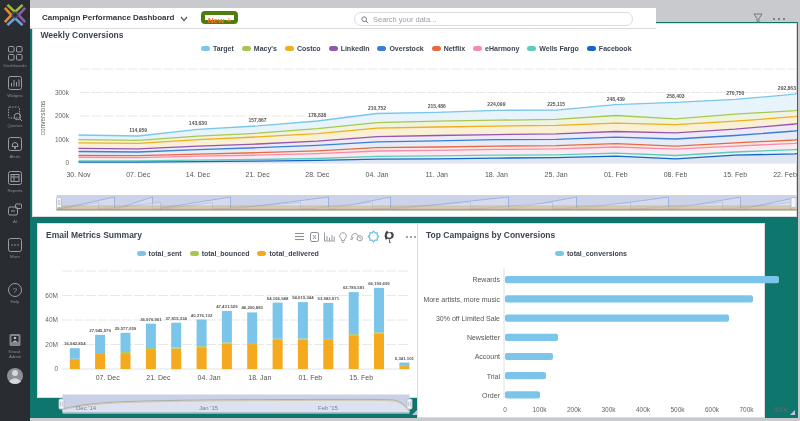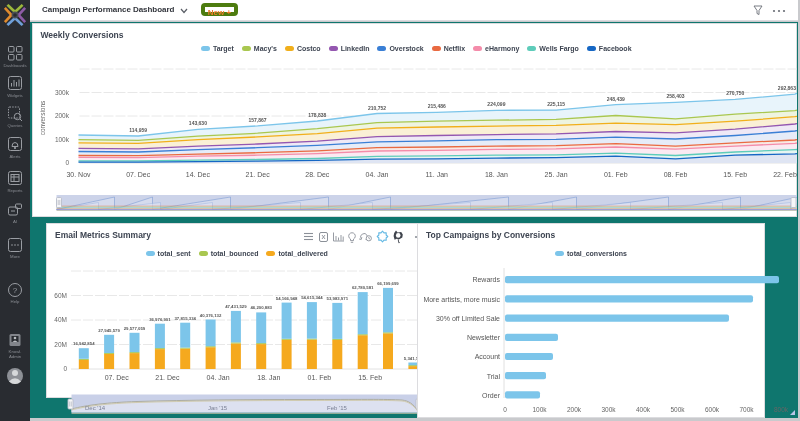--- a/index.html
+++ b/index.html
@@ -1,23 +1,23 @@
 <!DOCTYPE html>
 <html><head>
 <meta charset="utf-8">
 <style>
 * { margin:0; padding:0; box-sizing:border-box; }
 html,body { width:800px; height:421px; overflow:hidden; }
 body { font-family:"Liberation Sans", sans-serif; background:#c9cacd; position:relative; }
 #sidebar { position:absolute; left:0; top:0; width:30px; height:421px; background:#292c31; z-index:5; }
-#header { position:absolute; left:30px; top:0; width:768px; height:21px; background:#fff; border-bottom:1px solid #dcdce0; z-index:4; }
+#header { position:absolute; left:30px; top:8px; width:626px; height:21px; background:#fff; border-bottom:1px solid #dcdce0; z-index:4; }
 #content { position:absolute; left:30px; top:22px; width:768px; height:396px; background:#0f766e; }
 .panel { position:absolute; background:#fff; border:1px solid #dcdcdf; }
 #p1 { left:1.5px; top:1px; width:765.5px; height:194px; }
-#p2 { left:16px; top:201px; width:381.5px; height:175px; }
+#p2 { left:7px; top:201px; width:381.5px; height:175px; }
 #p3 { left:387px; top:201px; width:348px; height:195px; }
 .ptitle { position:absolute; left:8px; top:6px; font-size:8.5px; font-weight:bold; color:#3d4451; }
 .legend { position:absolute; width:100%; display:flex; justify-content:center; gap:8px; }
 .litem { display:flex; align-items:center; gap:3px; font-size:7px; font-weight:bold; color:#3d4451; }
 .ldot { width:9px; height:5px; border-radius:2.5px; display:inline-block; }
 svg text { font-family:"Liberation Sans", sans-serif; }
 </style>
 </head>
 <body>
 <div id="sidebar">
@@ -107,20 +107,27 @@
   <path d="M 9,381.5 q 6,-6.5 12,0 q -6,5 -12,0 Z" fill="#d6d8da"></path>
 </svg>
 </div>
 
 <div id="header">
   <div style="position:absolute;left:12px;top:5px;font-size:8px;letter-spacing:-0.05px;font-weight:bold;color:#32353c;">Campaign Performance Dashboard</div>
   <svg style="position:absolute;left:150px;top:8px;" width="8" height="6" viewBox="0 0 8 6">
       <path d="M1,1 L4,4.5 L7,1" stroke="#5a5e66" stroke-width="1.2" fill="none"></path>
     </svg>
   <div style="position:absolute;left:171px;top:2.5px;width:37px;height:13.5px;border:4px solid #4d7c0f;border-radius:4px;color:#ee7c2b;font-size:8px;font-weight:bold;text-align:center;line-height:12px;">New +</div>
+  <div style="position:absolute;left:324px;top:3.5px;width:279px;height:14px;border:1px solid #dcdce0;border-radius:7px;background:#fff;">
+    <svg style="position:absolute;left:6px;top:3px;" width="8" height="8" viewBox="0 0 8 8">
+        <circle cx="3.2" cy="3.2" r="2.4" stroke="#7b8088" stroke-width="1" fill="none"></circle>
+        <line x1="5" y1="5" x2="7.2" y2="7.2" stroke="#7b8088" stroke-width="1"></line>
+      </svg>
+    <span style="position:absolute;left:18px;top:2.5px;font-size:7.5px;color:#9aa0a8;">Search your data...</span>
+  </div>
   <svg style="position:absolute;left:723px;top:5px;" width="10" height="11" viewBox="0 0 10 11">
       <path d="M1,1 L9,1 L6,5.5 L6,9.5 L4,8.5 L4,5.5 Z" stroke="#6a6e76" stroke-width="0.9" fill="none"></path>
     </svg>
   <svg style="position:absolute;left:741px;top:8px;" width="18" height="6" viewBox="0 0 18 6">
       <g fill="#6a6e76">
         <circle cx="3" cy="3" r="1.1"></circle>
         <circle cx="8" cy="3" r="1.1"></circle>
         <circle cx="13" cy="3" r="1.1"></circle>
       </g>
     </svg>

